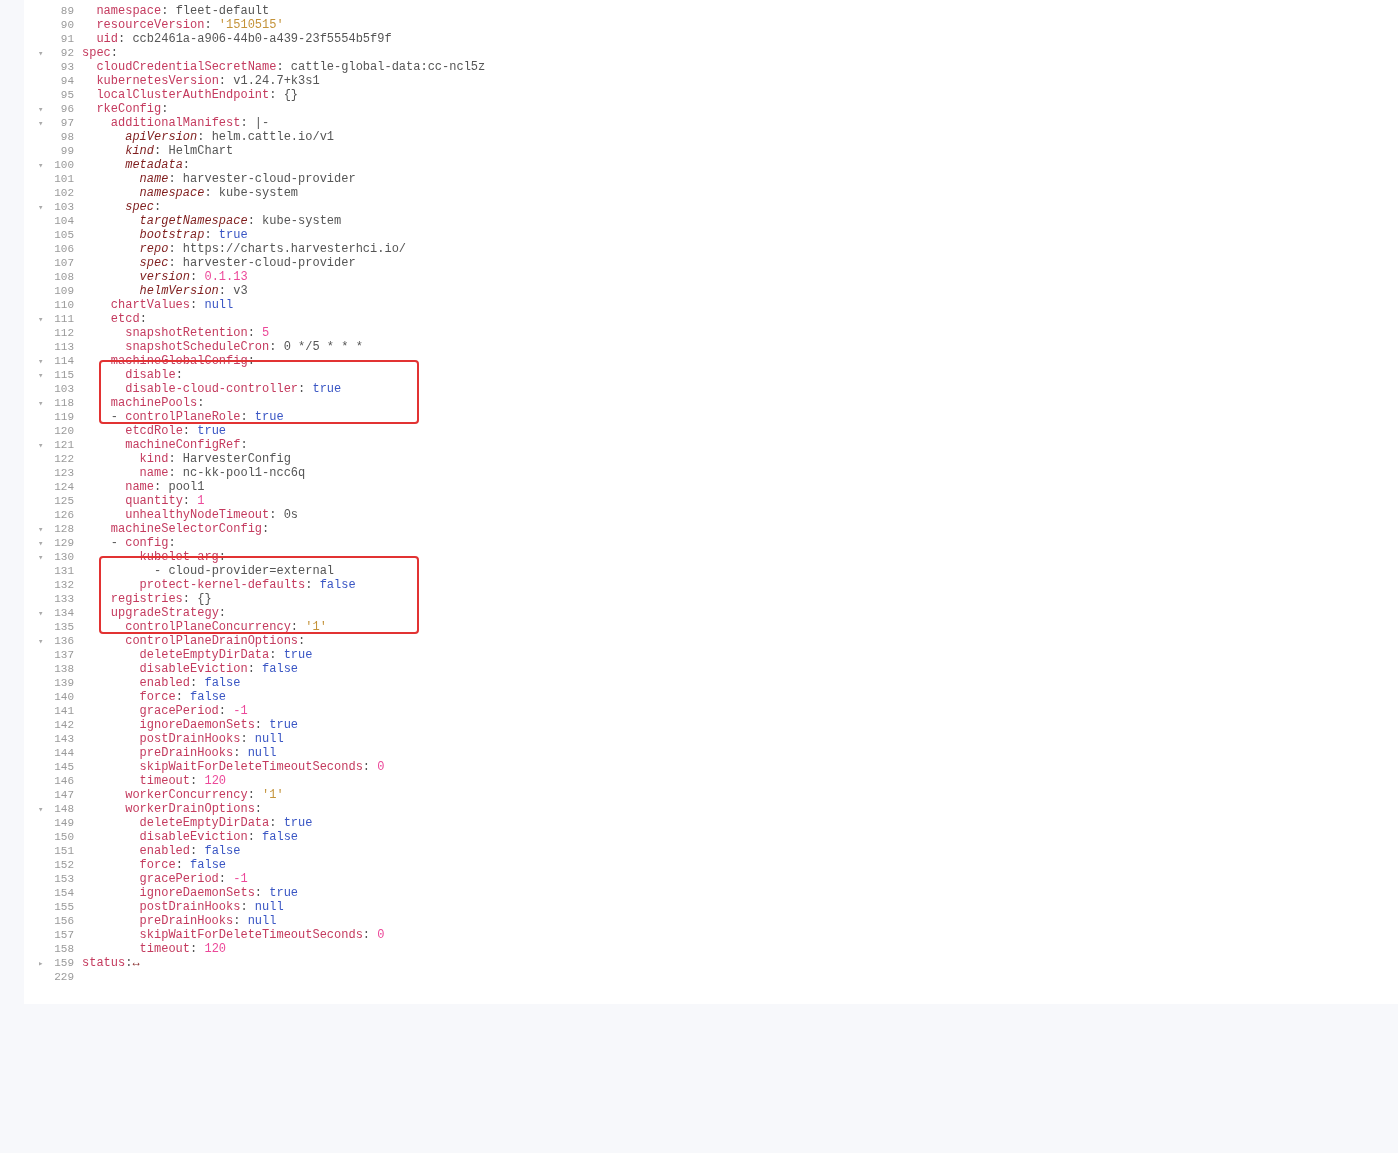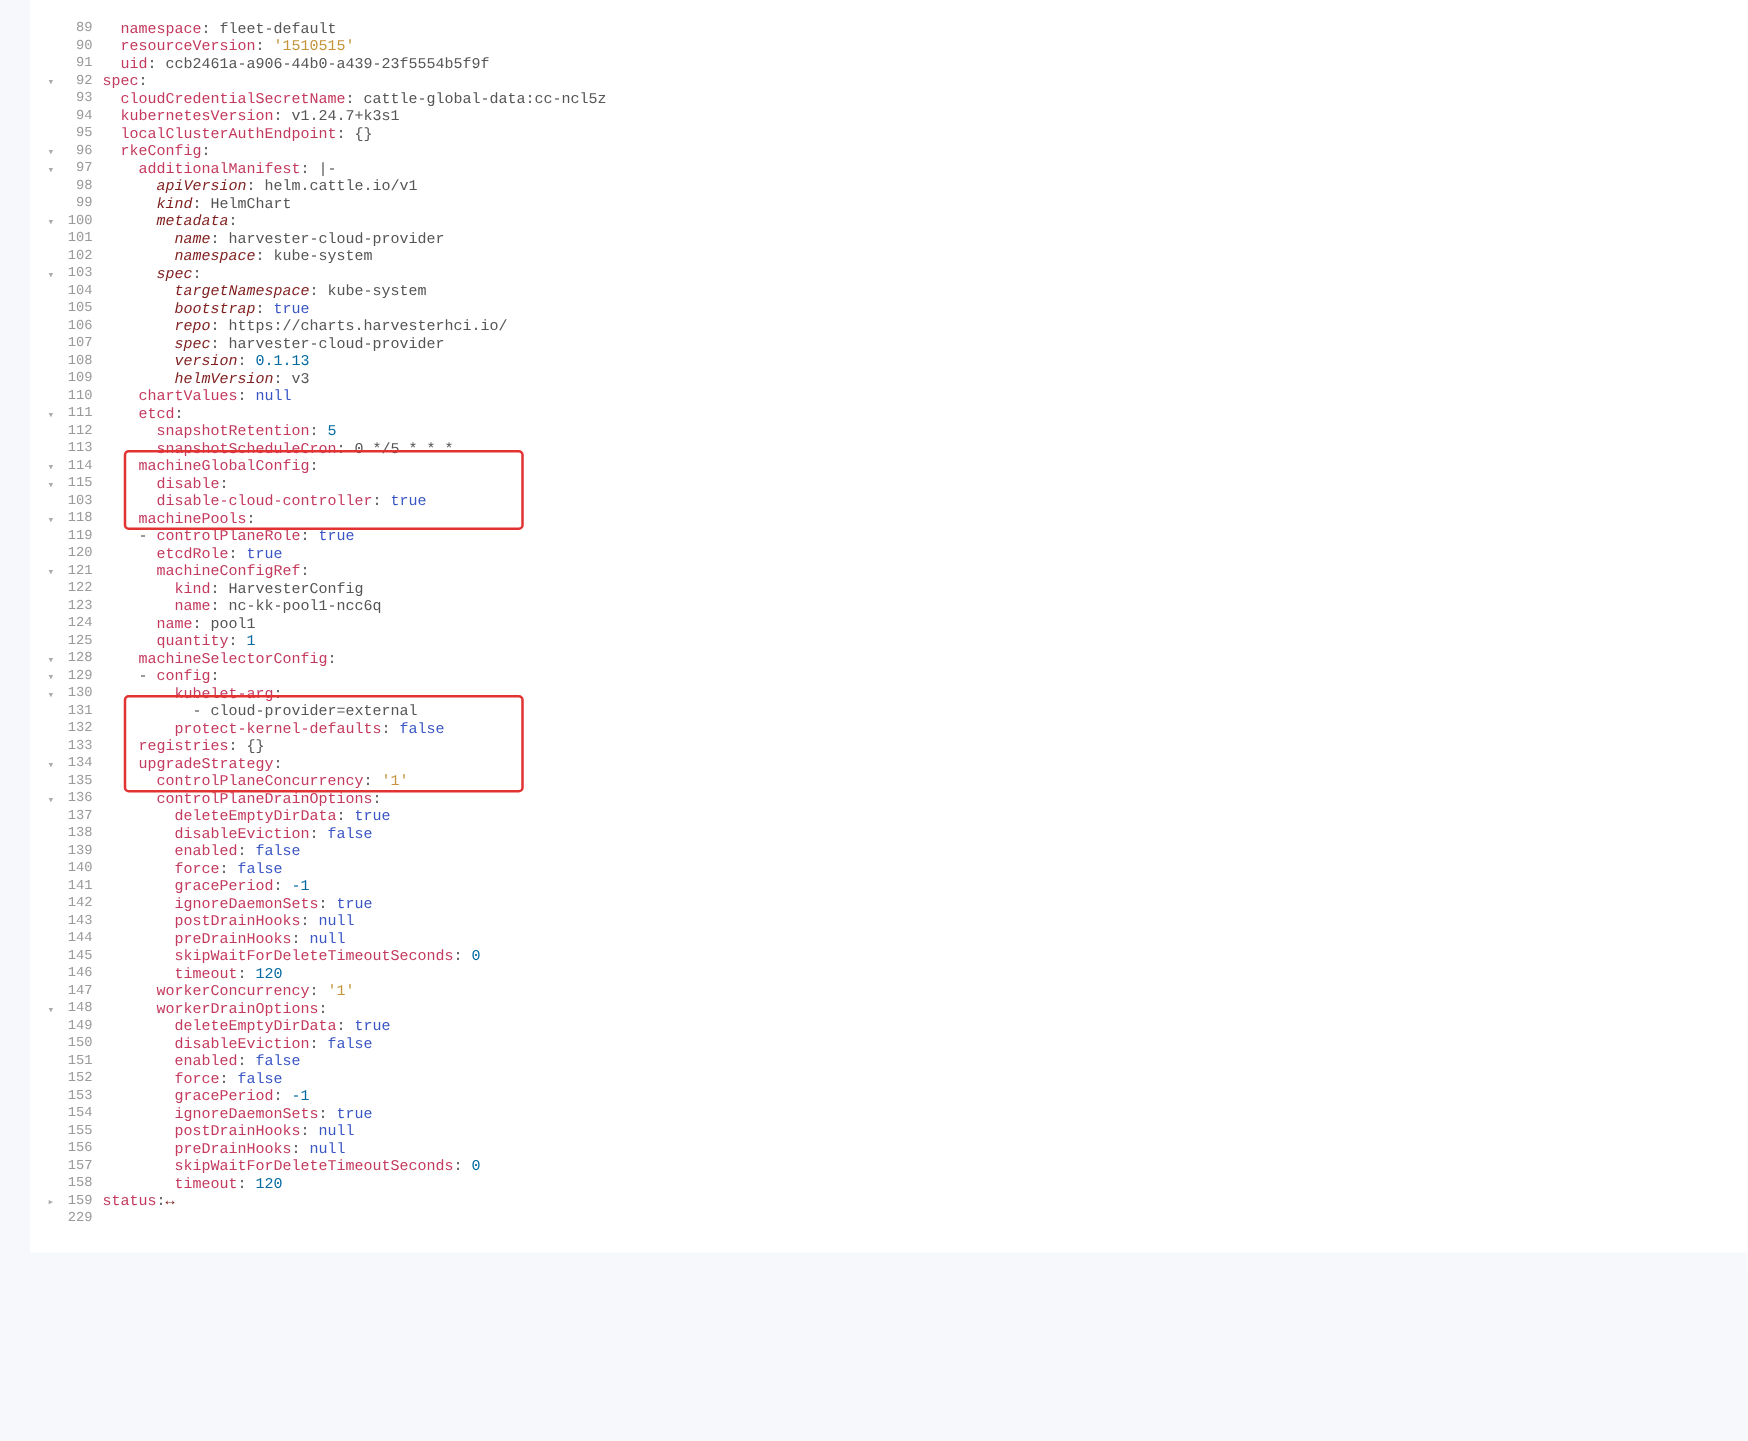--- a/index.html
+++ b/index.html
@@ -6,21 +6,21 @@
     margin: 0;
     padding: 0;
     background: #f7f8fb;
     font-family: "Courier New", Consolas, monospace;
     font-size: 12px;
     color: #555;
   }
   .editor {
     background: #fff;
     margin-left: 24px;
-    padding: 16px 0 20px 0;
+    padding: 4px 0 20px 0;
     position: relative;
   }
   .line {
     display: flex;
     align-items: center;
     height: 14px;
     line-height: 14px;
     white-space: pre;
   }
   .gutter {
@@ -38,21 +38,21 @@
     top: 1px;
     color: #aaa;
     font-size: 9px;
   }
   .code {
     flex: 1;
   }
   .k { color: #c43a5e; }   
   .s { color: #7f1d1d; font-style: italic; }   
   .b { color: #3a56c4; }   
-  .n { color: #0369a1; }   
+  .n { color: #ec4899; }   
   .p { color: #555; }      
   .gray { color: #888; }
   .sq { color:#c4933a; }   
   .hlbox {
     position: absolute;
     border: 2px solid #e23232;
     border-radius: 4px;
     pointer-events: none;
   }
 </style>
@@ -89,20 +89,21 @@
     <div class="line"><div class="gutter">115<span class="fold">▾</span></div><div class="code"><span>      </span><span class="k">disable</span><span class="p">:</span></div></div>
     <div class="line"><div class="gutter">103</div><div class="code"><span>      </span><span class="k">disable-cloud-controller</span><span class="p">: </span><span class="b">true</span></div></div>
     <div class="line"><div class="gutter">118<span class="fold">▾</span></div><div class="code"><span>    </span><span class="k">machinePools</span><span class="p">:</span></div></div>
     <div class="line"><div class="gutter">119</div><div class="code"><span>    </span><span class="p">- </span><span class="k">controlPlaneRole</span><span class="p">: </span><span class="b">true</span></div></div>
     <div class="line"><div class="gutter">120</div><div class="code"><span>      </span><span class="k">etcdRole</span><span class="p">: </span><span class="b">true</span></div></div>
     <div class="line"><div class="gutter">121<span class="fold">▾</span></div><div class="code"><span>      </span><span class="k">machineConfigRef</span><span class="p">:</span></div></div>
     <div class="line"><div class="gutter">122</div><div class="code"><span>        </span><span class="k">kind</span><span class="p">: HarvesterConfig</span></div></div>
     <div class="line"><div class="gutter">123</div><div class="code"><span>        </span><span class="k">name</span><span class="p">: nc-kk-pool1-ncc6q</span></div></div>
     <div class="line"><div class="gutter">124</div><div class="code"><span>      </span><span class="k">name</span><span class="p">: pool1</span></div></div>
     <div class="line"><div class="gutter">125</div><div class="code"><span>      </span><span class="k">quantity</span><span class="p">: </span><span class="n">1</span></div></div>
+    <div class="line"><div class="gutter">126</div><div class="code"><span>      </span><span class="k">unhealthyNodeTimeout</span><span class="p">: 0s</span></div></div>
     <div class="line"><div class="gutter">128<span class="fold">▾</span></div><div class="code"><span>    </span><span class="k">machineSelectorConfig</span><span class="p">:</span></div></div>
     <div class="line"><div class="gutter">129<span class="fold">▾</span></div><div class="code"><span>    </span><span class="p">- </span><span class="k">config</span><span class="p">:</span></div></div>
     <div class="line"><div class="gutter">130<span class="fold">▾</span></div><div class="code"><span>        </span><span class="k">kubelet-arg</span><span class="p">:</span></div></div>
     <div class="line"><div class="gutter">131</div><div class="code"><span>          </span><span class="p">- cloud-provider=external</span></div></div>
     <div class="line"><div class="gutter">132</div><div class="code"><span>        </span><span class="k">protect-kernel-defaults</span><span class="p">: </span><span class="b">false</span></div></div>
     <div class="line"><div class="gutter">133</div><div class="code"><span>    </span><span class="k">registries</span><span class="p">: {}</span></div></div>
     <div class="line"><div class="gutter">134<span class="fold">▾</span></div><div class="code"><span>    </span><span class="k">upgradeStrategy</span><span class="p">:</span></div></div>
     <div class="line"><div class="gutter">135</div><div class="code"><span>      </span><span class="k">controlPlaneConcurrency</span><span class="p">: </span><span class="sq">'1'</span></div></div>
     <div class="line"><div class="gutter">136<span class="fold">▾</span></div><div class="code"><span>      </span><span class="k">controlPlaneDrainOptions</span><span class="p">:</span></div></div>
     <div class="line"><div class="gutter">137</div><div class="code"><span>        </span><span class="k">deleteEmptyDirData</span><span class="p">: </span><span class="b">true</span></div></div>

